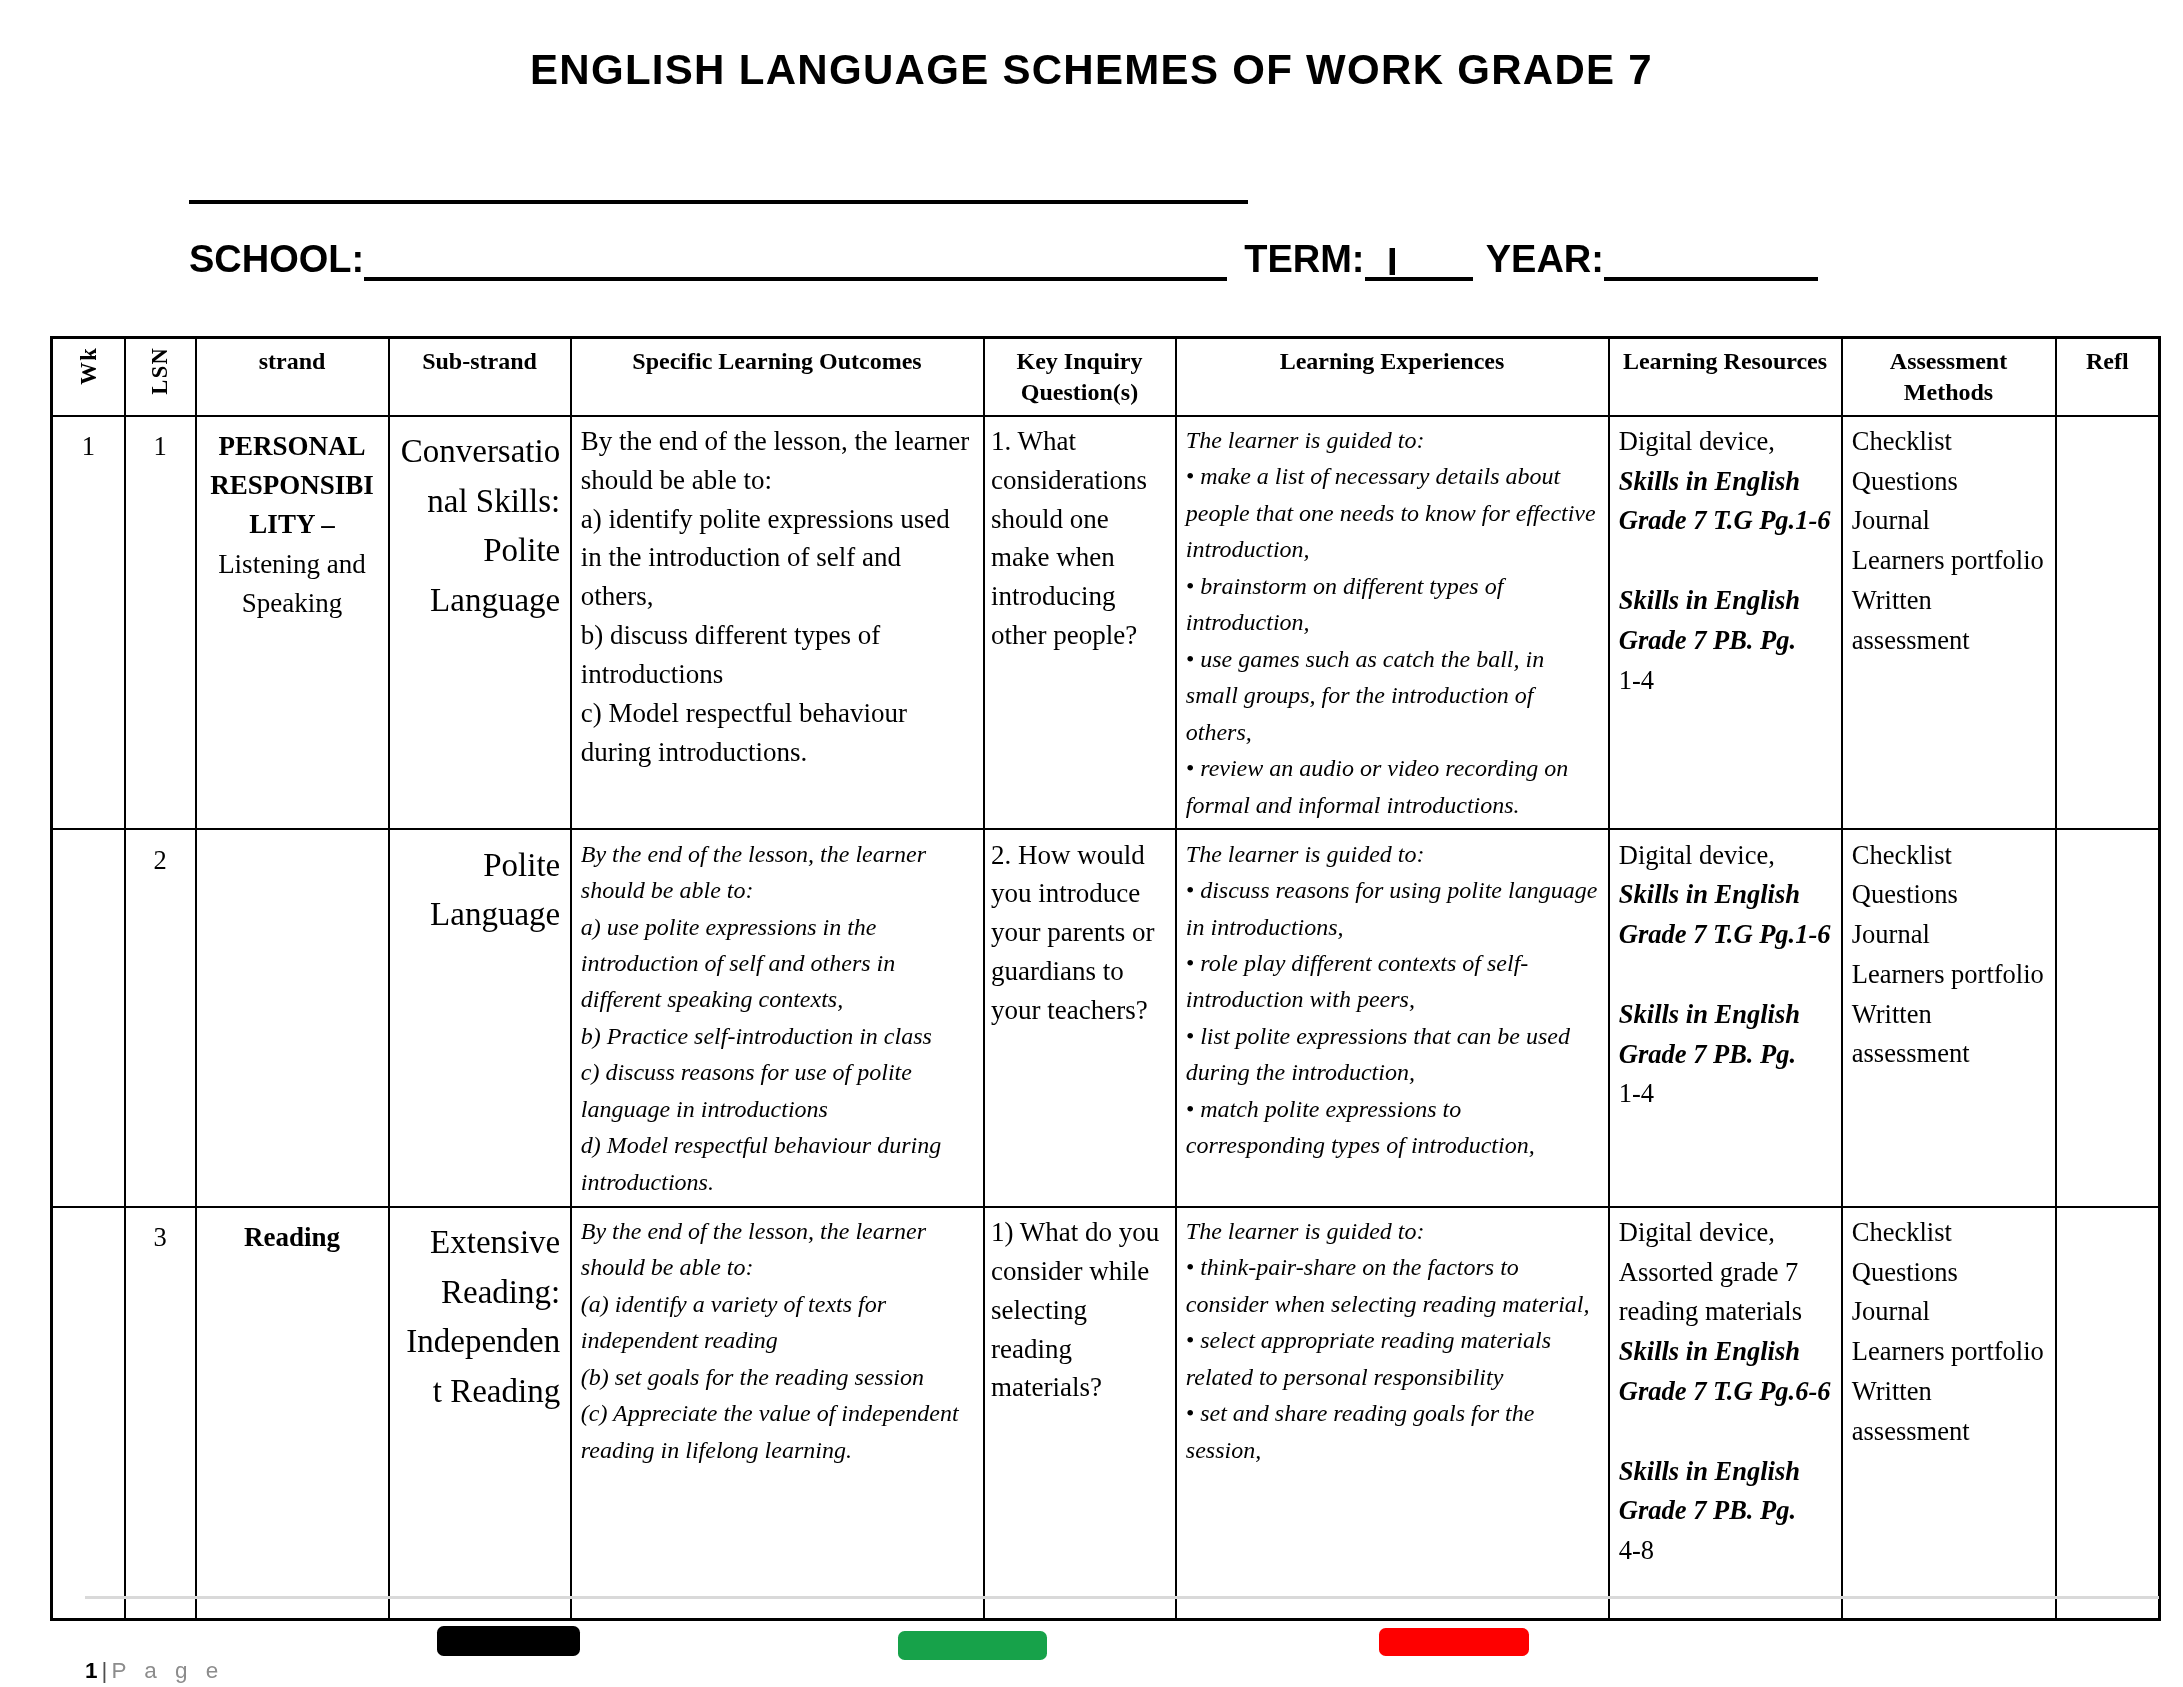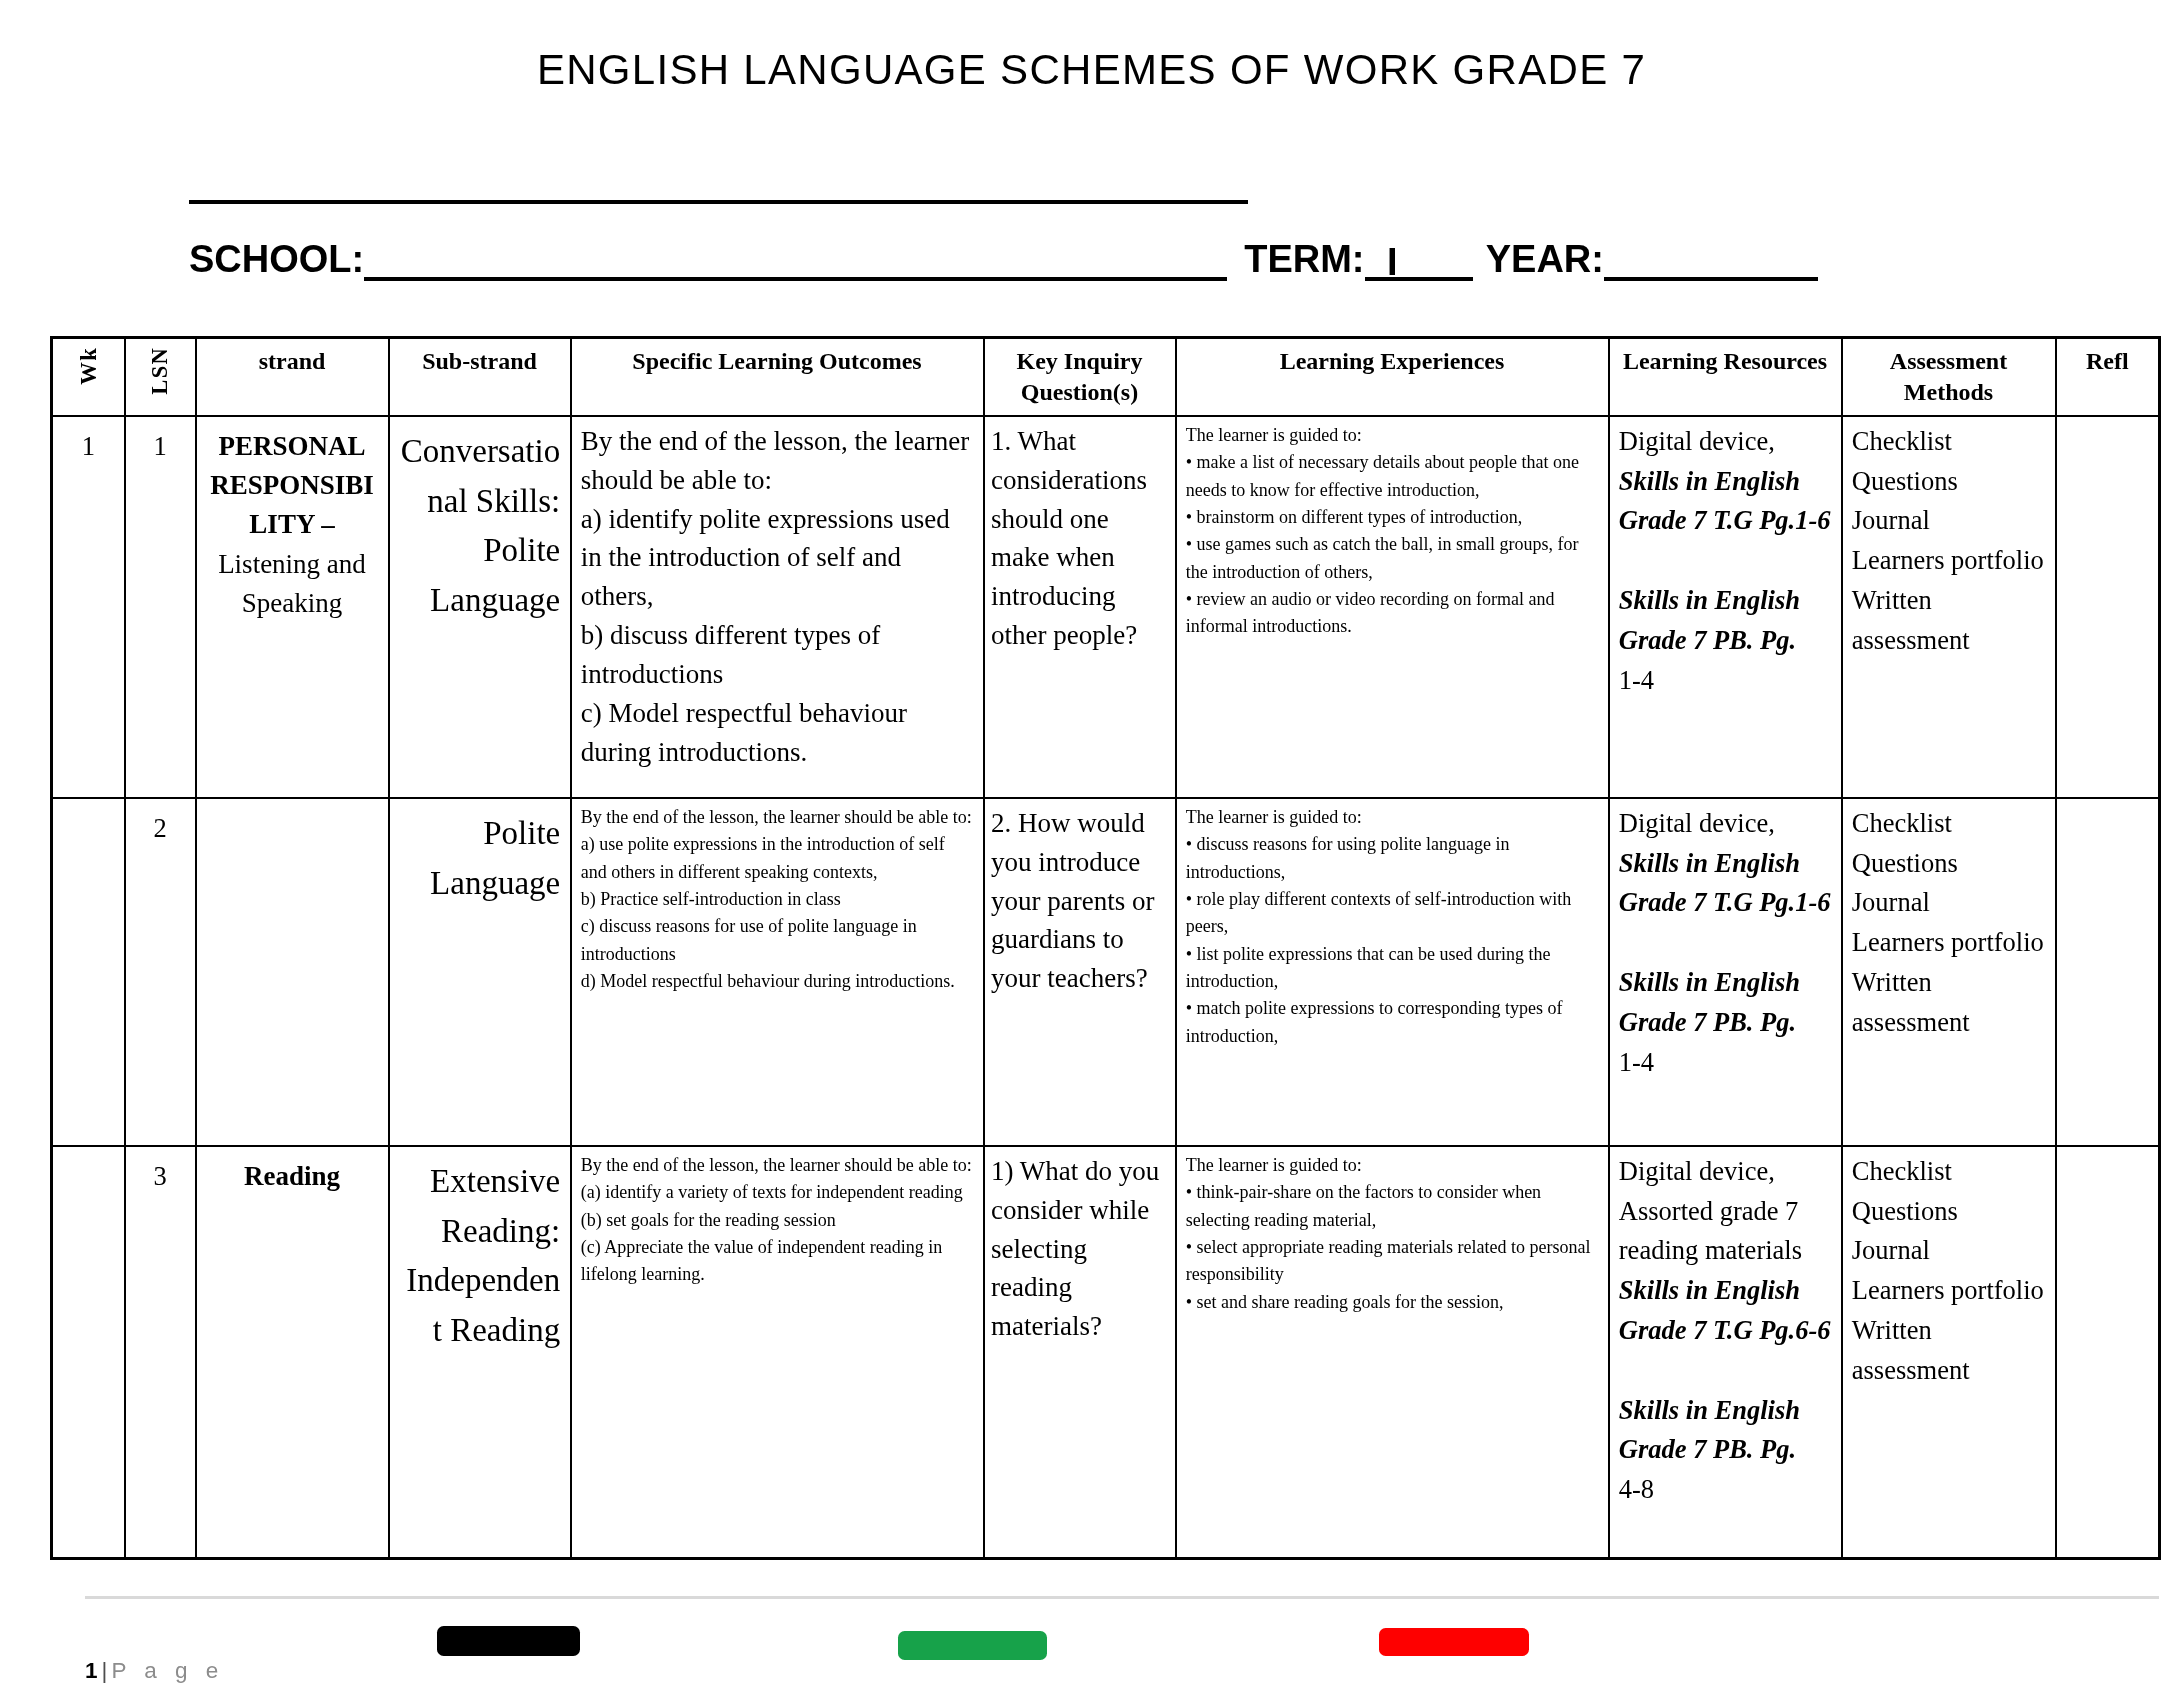--- a/index.html
+++ b/index.html
@@ -4,21 +4,21 @@
 <style>
   html,body { margin:0; padding:0; }
   body {
     width:2183px; height:1687px; position:relative;
     background:#ffffff; font-family:"Liberation Serif","DejaVu Serif",serif;
     color:#000;
   }
   .title {
     position:absolute; top:46px; left:0; width:100%; text-align:center;
     font-family:"Liberation Sans","DejaVu Sans",sans-serif;
-    font-weight:normal; font-size:42px; letter-spacing:1.3px;
+    font-weight:bold; font-size:42px; letter-spacing:1.3px;
   }
   .form-line {
     position:absolute; white-space:nowrap;
     font-family:"Liberation Sans","DejaVu Sans",sans-serif;
     font-weight:bold; font-size:38px;
   }
   #name-line { left:189px; top:160px; }
   #school-line { left:189px; top:237px; }
   .fill {
     display:inline-block; border-bottom:4.6px solid #000;
@@ -34,21 +34,21 @@
   .table-wrap { position:absolute; left:50px; top:336px; }
   table { border-collapse:collapse; table-layout:fixed; width:2109px; border:3.3px solid #000; }
   th, td { border:2px solid #000; vertical-align:top; overflow:hidden; }
   th {
     font-weight:bold; font-size:24px; text-align:center;
     padding:6.6px 4px; line-height:1.3;
   }
   td { padding:5.3px 9.3px; }
   .pre { white-space:pre-line; }
   .fs-lg { font-size:27px; line-height:1.44; }
-  .fs-md { font-size:18px; line-height:1.52; }
+  .fs-md { font-size:24px; line-height:1.52;font-style:italic; }
   .fs-num { font-size:26.5px; text-align:center; padding-top:14.6px; }
   .kiq { padding:5.3px 6.6px; }
   .center { text-align:center; }
   .b { font-weight:bold; }
   .strand-cell { font-size:27px; line-height:1.45; overflow-wrap:break-word; word-break:break-word; padding-top:10.6px; }
   .sub-cell { font-size:33px; line-height:1.5; overflow-wrap:break-word; word-break:break-word; padding-top:10.6px;text-align:right; }
   .res-cell { font-size:26.5px; line-height:1.5; }
   .res-book { font-weight:bold; font-style:italic; }
   .res-gap { margin-top:40px; }
   .assess-cell { font-size:26.5px; line-height:1.5; }

